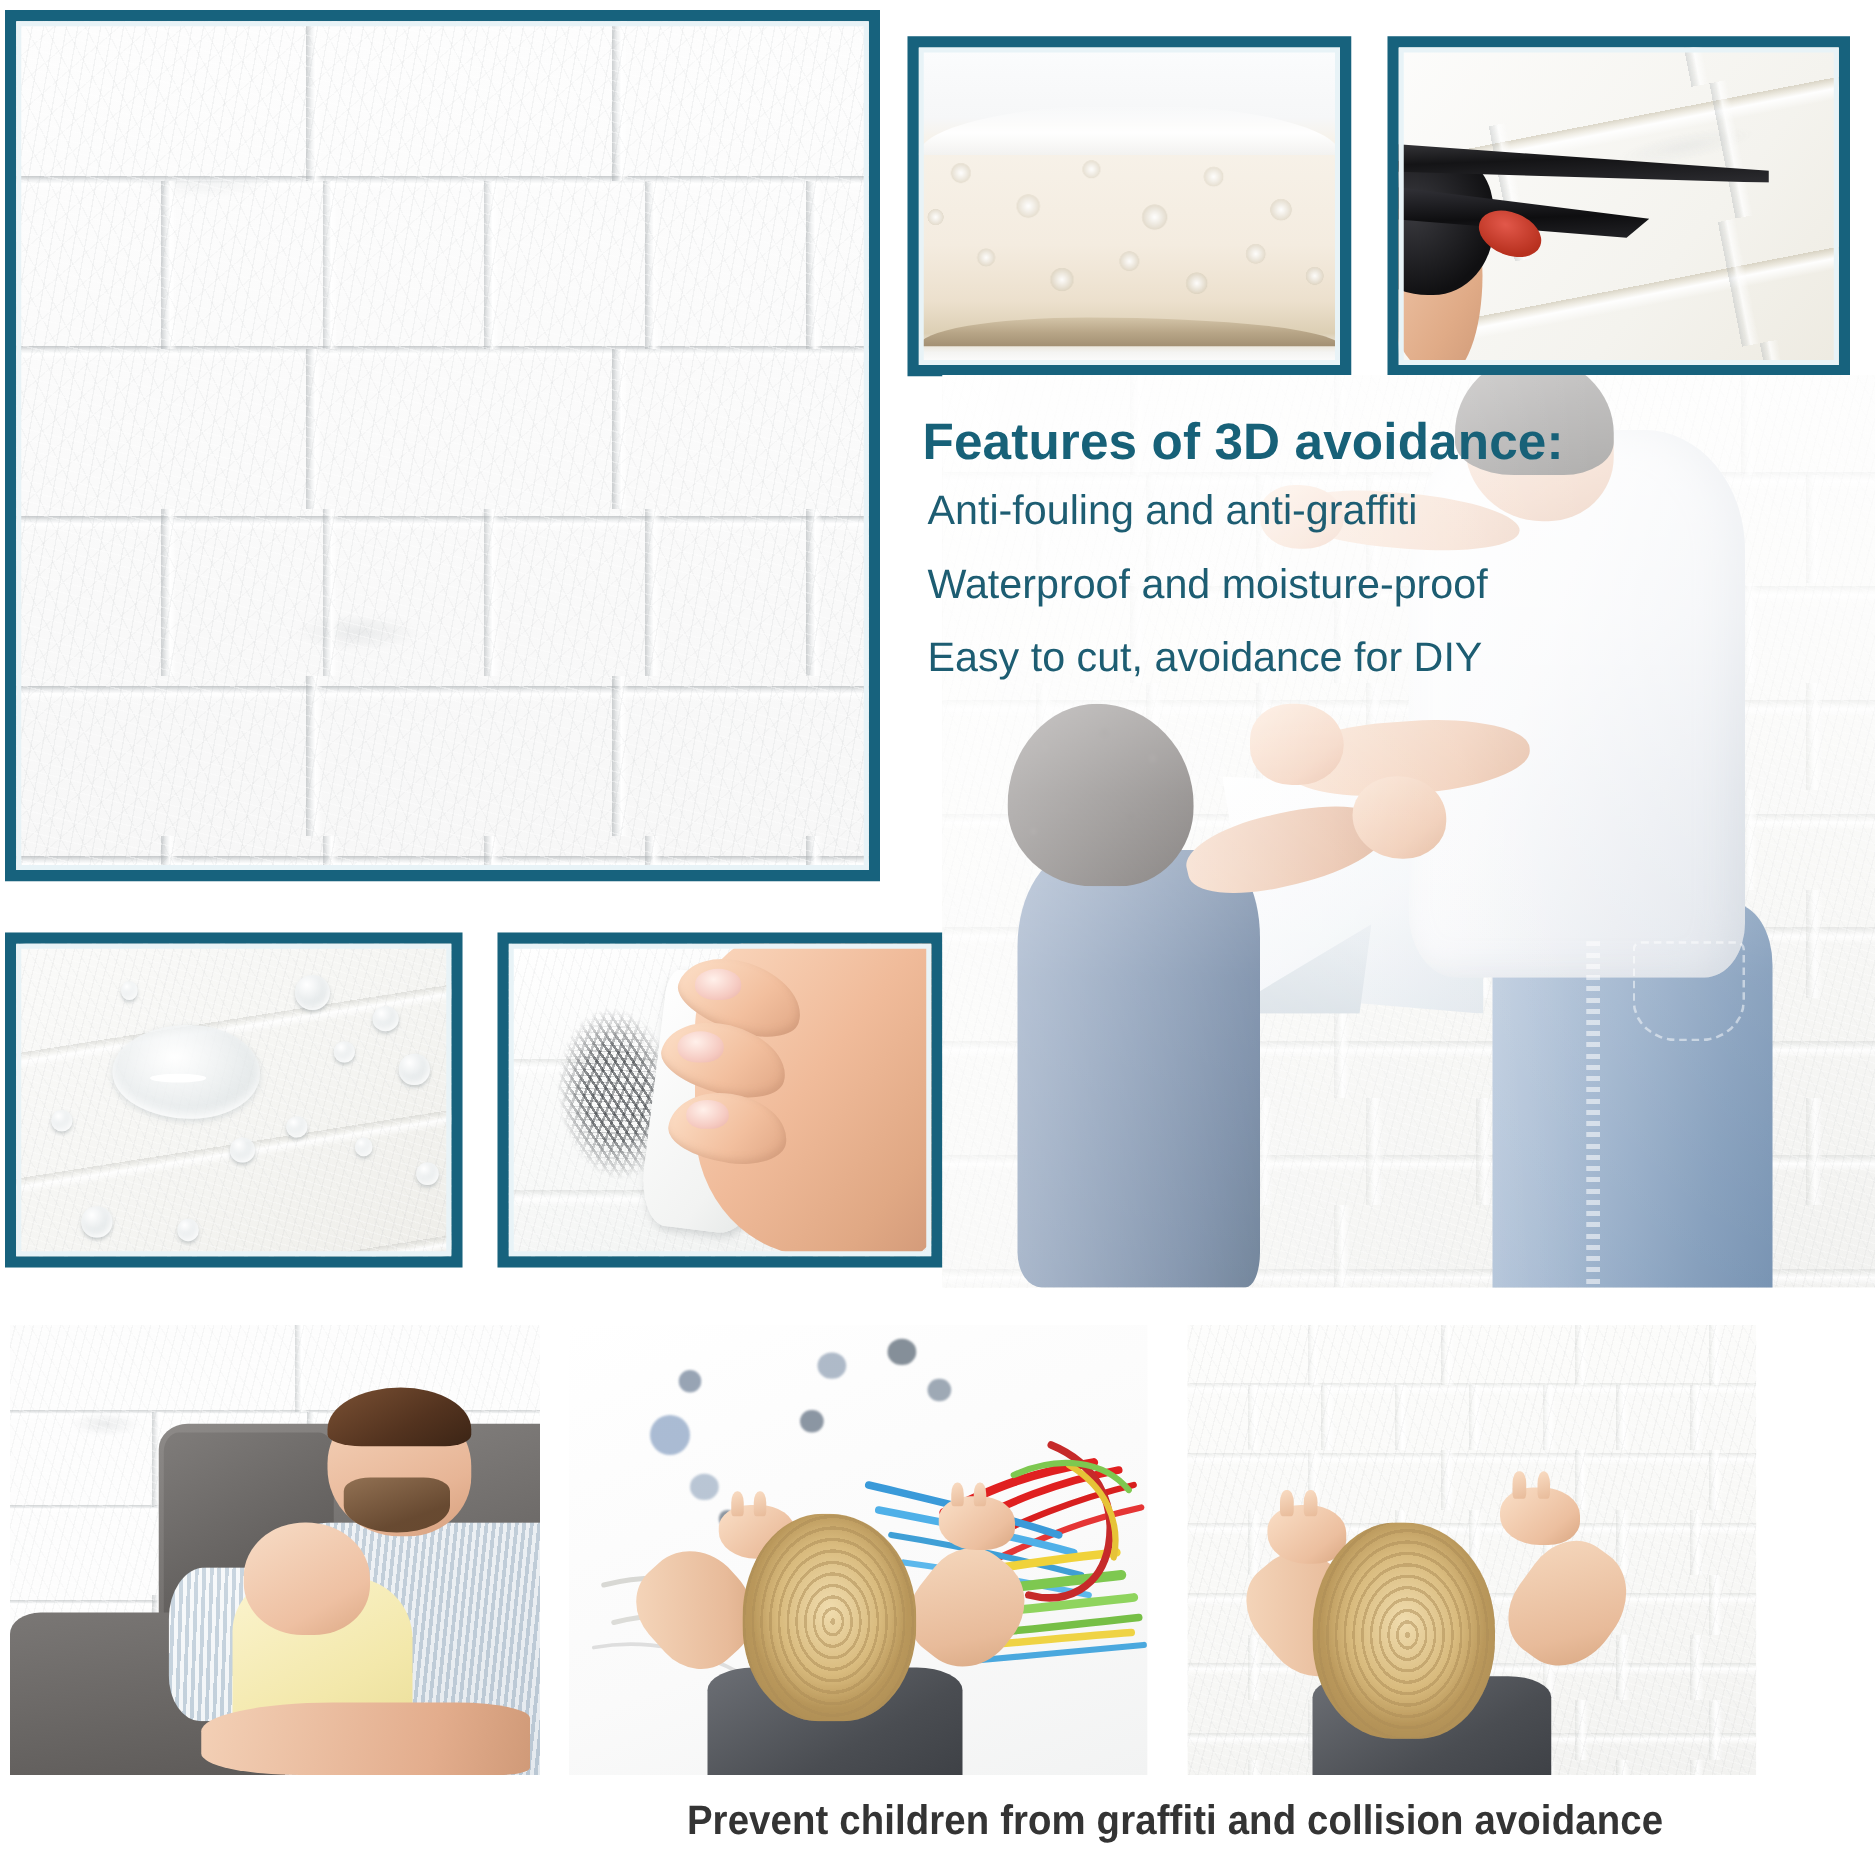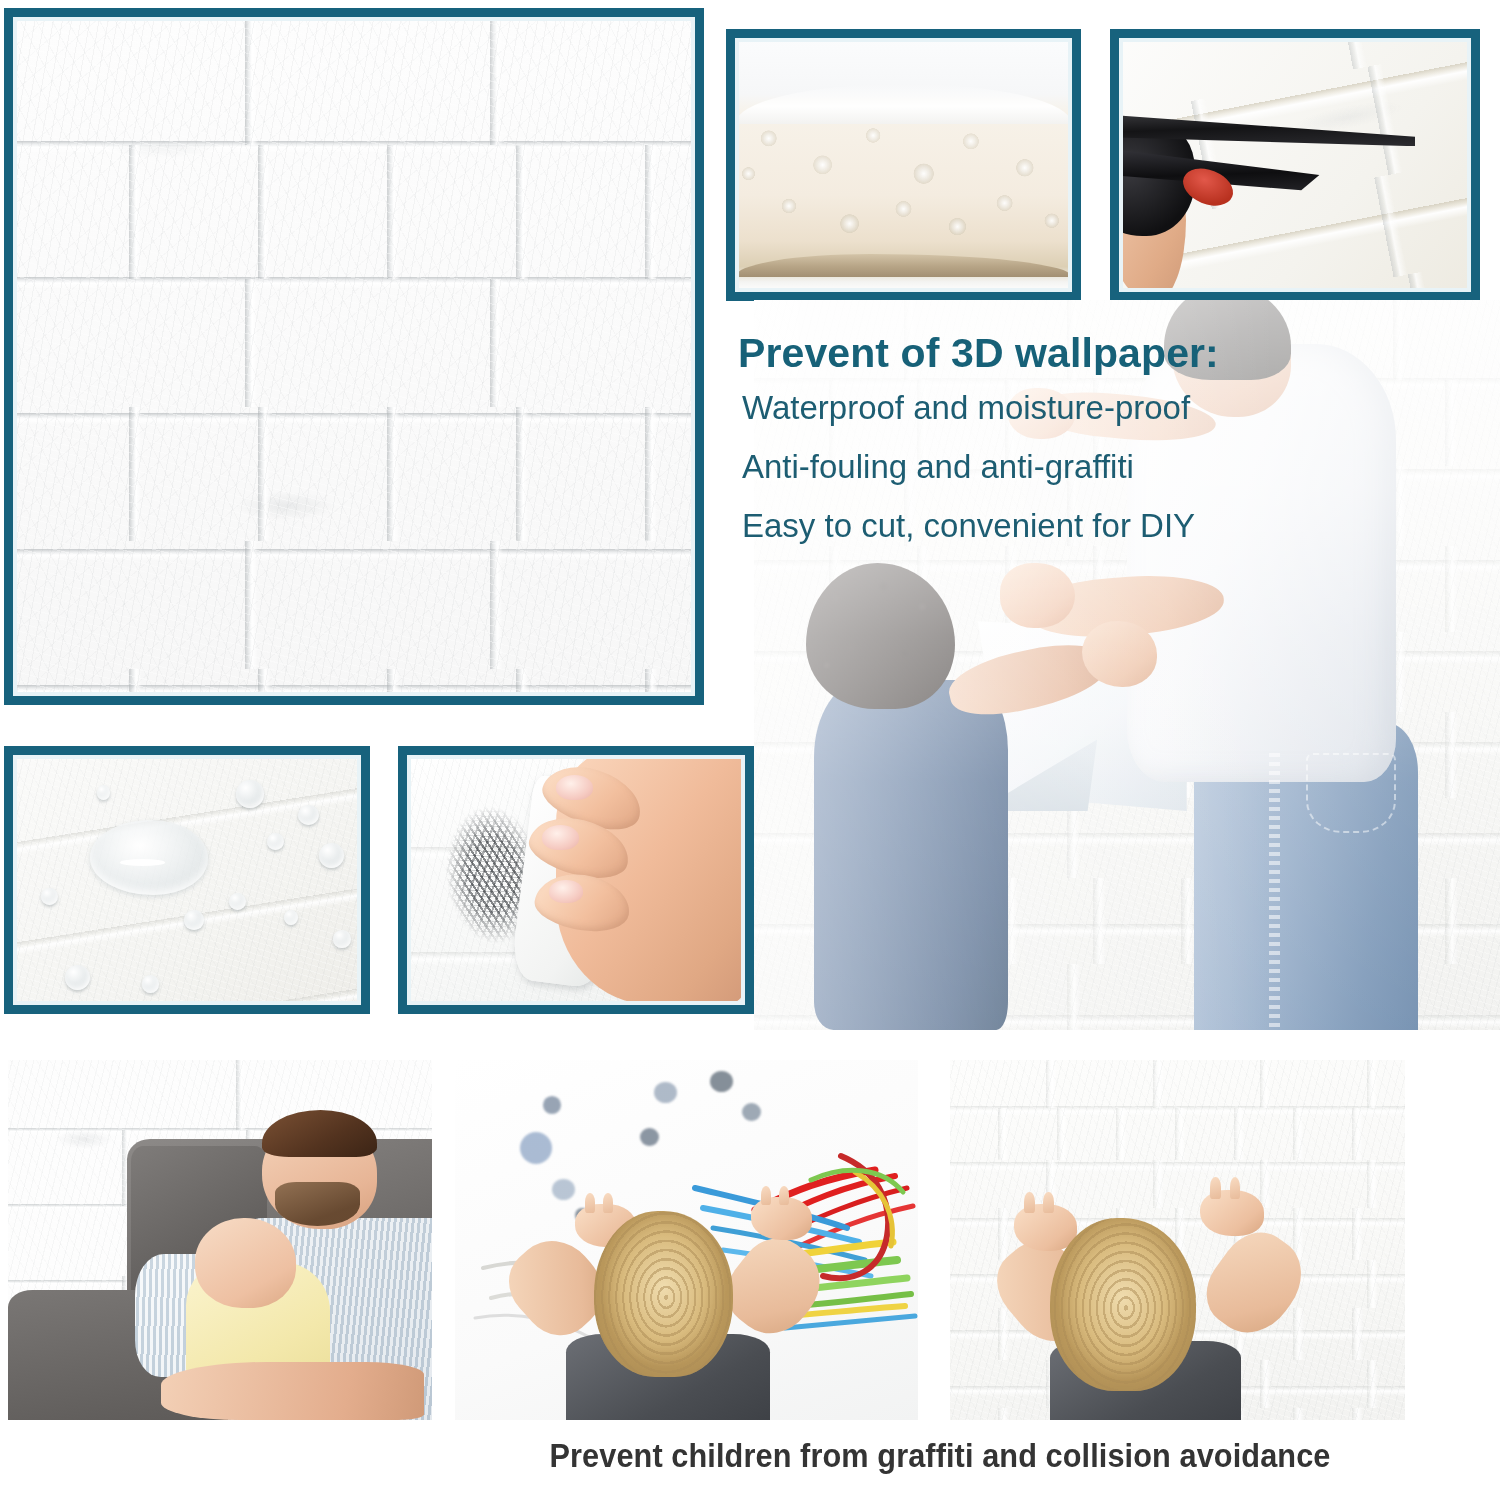--- a/index.html
+++ b/index.html
@@ -802,24 +802,24 @@
       <div class="child-arm"></div>
       <div class="child-hand"></div>
       <div class="child-hair"></div>
 
       <div class="hero-haze"></div>
       <div class="hero-haze-left"></div>
     </div>
   </div>
 
   <div id="features">
-    <div id="features-title">Prevent of 3D wallpaper:</div>
+    <div id="features-title">Features of 3D avoidance:</div>
+    <div class="feature-line">Anti-fouling and anti-graffiti</div>
     <div class="feature-line">Waterproof and moisture-proof</div>
-    <div class="feature-line">Anti-fouling and anti-graffiti</div>
-    <div class="feature-line">Easy to cut, convenient for DIY</div>
+    <div class="feature-line">Easy to cut, avoidance for DIY</div>
   </div>
 
   <div class="bottom-photo" id="bp-sound">
     <div class="brickwall"></div>
     <div class="grain"></div>
     <div class="sofa"></div>
     <div class="sofa-cushion"></div>
     <div class="sofa-seat"></div>
     <div class="man-body"></div>
     <div class="man-head"></div>

